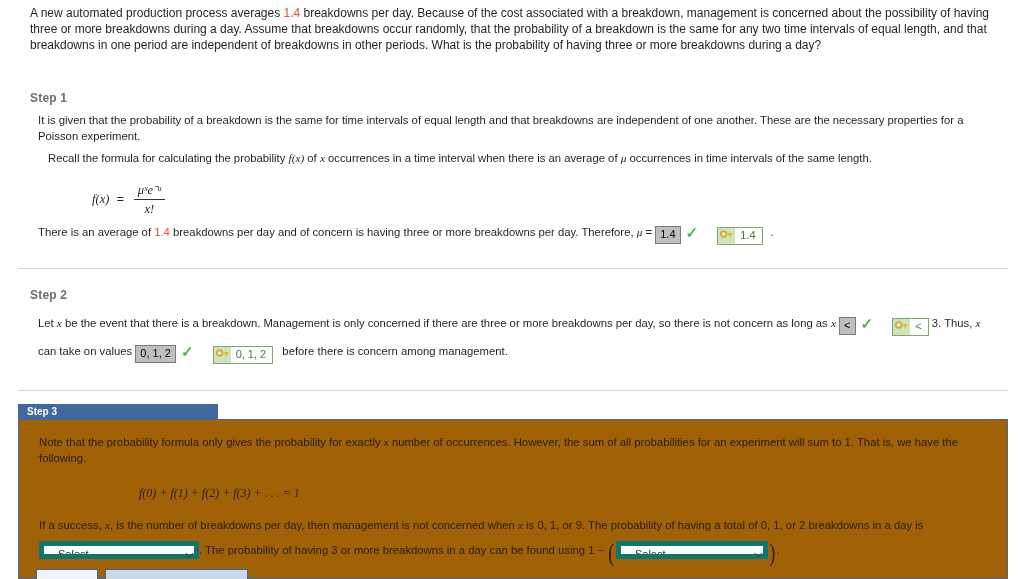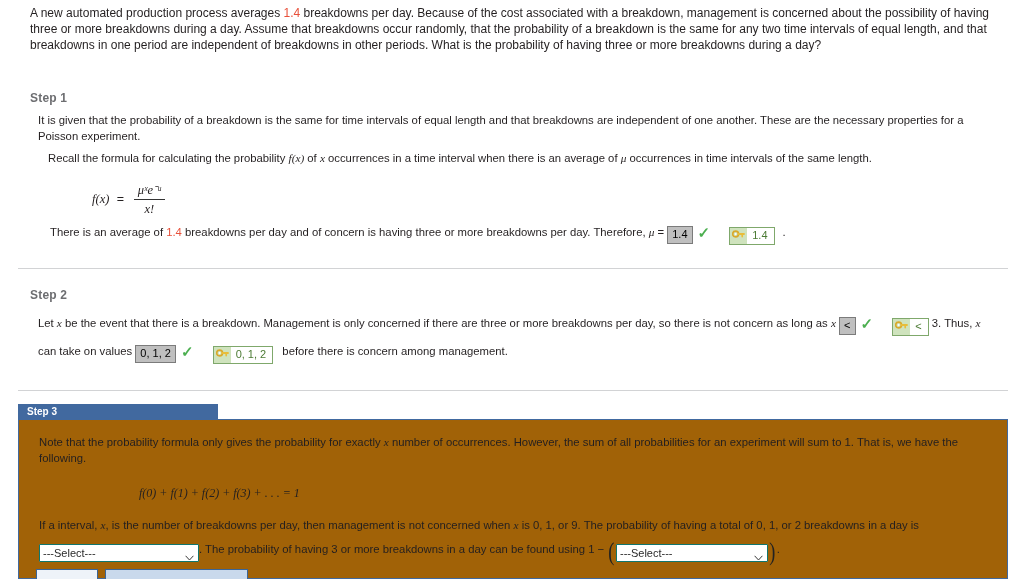--- a/index.html
+++ b/index.html
@@ -120,21 +120,21 @@
     border: 1px solid #41699f;
     border-top: 1px solid #41699f;
     background: #a16207;
   }
   .step3-panel-inner { padding: 14px 20px 0 20px; }
 
   
   .selwrap { display: inline-block; vertical-align: -4px; position: relative; }
   select.sel {
     -webkit-appearance: none; appearance: none;
-    border: 1px solid #0f766e;
+    border: 5px solid #0f766e;
     background: #ffffff;
     font-family: "Liberation Sans", sans-serif;
     font-size: 11px;
     color: #2a2a2a;
     height: 18px;
     line-height: 16px;
     padding: 0 18px 0 3px;
     border-radius: 1px;
   }
   .sel-arrow {
@@ -185,21 +185,21 @@
   <div style="position:absolute;left:92px;top:182px;font-size:12.5px;" class="body-text">
     <span class="mathital">f(x)</span>
     <span style="margin:0 4px;">=</span>
     <span class="frac">
       <span class="top mathital">μˣe⁻ᵘ</span>
       <span class="bar"></span>
       <span class="bot mathital">x!</span>
     </span>
   </div>
 
-  <div style="position:absolute;left:38px;top:224px;width:960px;white-space:nowrap;margin-left:12px;" class="body-text">
+  <div style="position:absolute;left:38px;top:224px;width:960px;white-space:nowrap;" class="body-text">
     <span>There is an average of </span><span class="num-red">1.4</span><span> breakdowns per day and of concern is having three or more breakdowns per day. Therefore, </span><span class="mathital">μ</span><span> = </span><span class="ansbox">1.4</span><span class="check">✓</span>
     <span style="display:inline-block;width:16px;"></span><span class="keybox"><span class="kcell"><span class="key-glyph"><svg width="13" height="12" viewBox="0 0 13 12">
               <circle cx="3.6" cy="5" r="2.9" fill="none" stroke="#d9a92b" stroke-width="1.7"></circle>
               <circle cx="3.6" cy="5" r="1" fill="#fff"></circle>
               <path d="M6.3 5 L12 5" stroke="#e8bd3a" stroke-width="1.9" stroke-linecap="round"></path>
               <path d="M10.2 5 L10.2 7.6" stroke="#e8bd3a" stroke-width="1.7" stroke-linecap="round"></path>
             </svg></span></span><span class="kval">1.4</span></span><span style="margin-left:8px;">.</span>
   </div>
 
   <div class="divider" style="top:268px;"></div>
@@ -233,21 +233,21 @@
   <div class="step3-panel">
     <div class="step3-panel-inner">
 
       <div class="body-text" style="width:950px;">
         <span>Note that the probability formula only gives the probability for exactly </span><span class="mathital">x</span><span> number of occurrences. However, the sum of all probabilities for an experiment will sum to 1. That is, we have the following.</span>
       </div>
 
       <div class="body-text mathital" style="margin-top:18px;margin-left:100px;font-size:12px;">f(0) + f(1) + f(2) + f(3) + . . . = 1</div>
 
       <div class="body-text" style="margin-top:16px;width:950px;">
-        <span>If a interval, </span><span class="mathital">x</span><span>, is the number of breakdowns per day, then management is not concerned when </span><span class="mathital">x</span><span> is 0, 1, or 9. The probability of having a total of 0, 1, or 2 breakdowns in a day is</span>
+        <span>If a success, </span><span class="mathital">x</span><span>, is the number of breakdowns per day, then management is not concerned when </span><span class="mathital">x</span><span> is 0, 1, or 9. The probability of having a total of 0, 1, or 2 breakdowns in a day is</span>
       </div>
 
       <div class="body-text" style="margin-top:7px;white-space:nowrap;">
         <span class="selwrap">
           <select class="sel" style="width:160px;">
             <option>---Select---</option>
           </select>
           <span class="sel-arrow">
             <svg width="9" height="6" viewBox="0 0 9 6">
                 <path d="M0.6 0.8 L4.5 5 L8.4 0.8" fill="none" stroke="#3a3a3a" stroke-width="1"></path>

